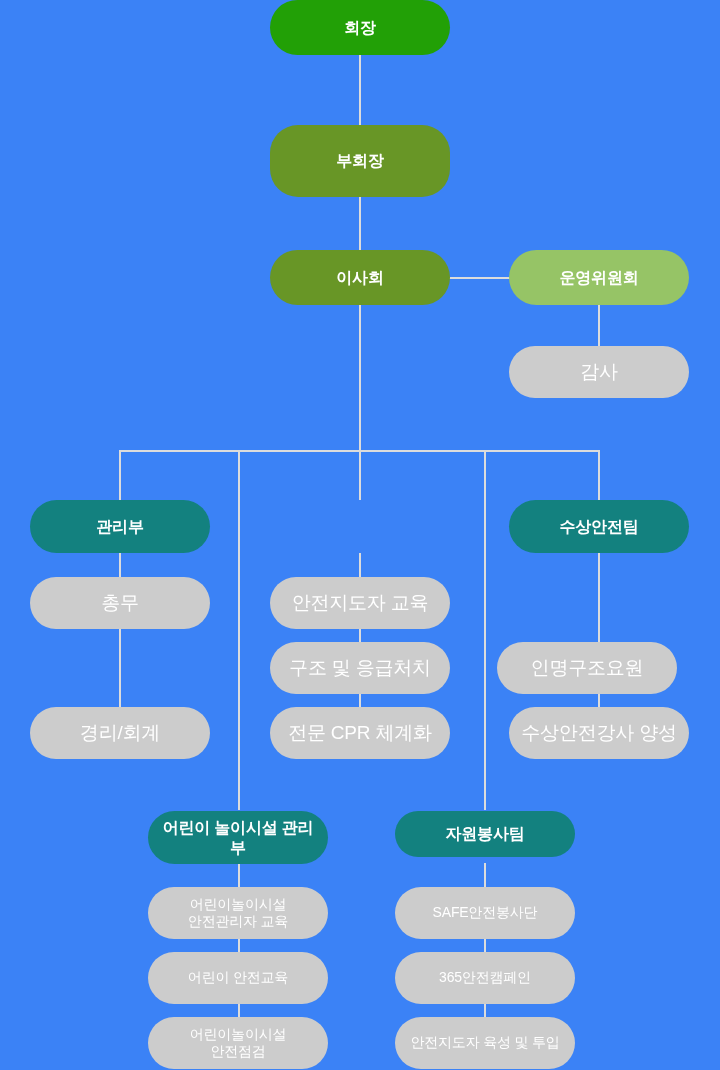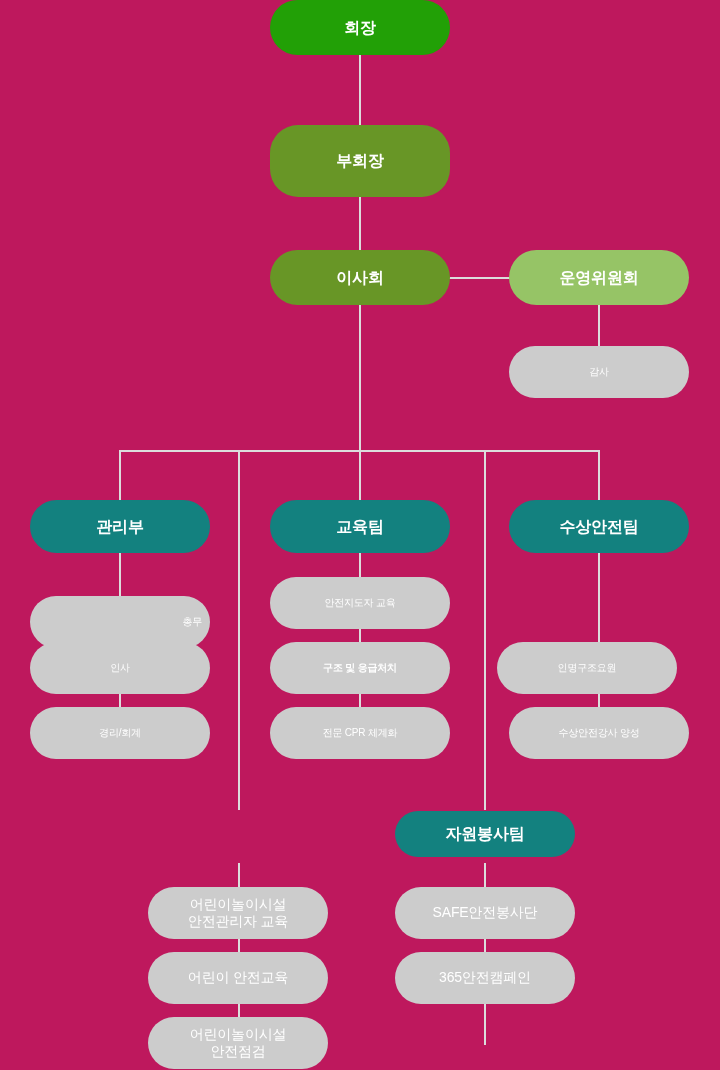--- a/index.html
+++ b/index.html
@@ -7,21 +7,21 @@
     padding: 0;
     background: #ffffff;
   }
   body {
     font-family: "Liberation Sans", "DejaVu Sans", sans-serif;
   }
   #org-chart {
     position: relative;
     width: 720px;
     height: 1070px;
-    background: #be185d;
+    background: #3b82f6;
     overflow: hidden;
   }
 
   
   .line {
     position: absolute;
     background: #dcdcdc;
   }
   .line.v { width: 2px; }
   .line.h { height: 2px; }
@@ -46,21 +46,21 @@
     width: 100%;
     white-space: pre-line;
   }
 
   .node.head {
     font-weight: bold;
     font-size: 16px;
   }
   .node.sub {
     font-weight: normal;
-    font-size: 10px;
+    font-size: 19px;
   }
   .node.sub.small {
     font-size: 14px;
   }
 
   
   .c-green  { background: #22a006; }
   .c-olive  { background: #689626; }
   .c-ltgreen{ background: #96c466; }
   .c-teal   { background: #13817f; }
@@ -107,53 +107,50 @@
     <span class="label">이사회</span>
   </div>
 
   <div class="node sub c-gray" style="left:509px; top:346px; width:180px; height:52px;">
     <span class="label">감사</span>
   </div>
 
   <div class="node head c-teal" style="left:30px; top:500px; width:180px; height:53px;">
     <span class="label">관리부</span>
   </div>
-  <div class="node sub c-gray" style="left:30px; top:596px; width:180px; height:52px;text-align:right;">
+  <div class="node sub c-gray" style="left:30px; top:577px; width:180px; height:52px;">
     <span class="label">총무</span>
-  </div>
-  <div class="node sub c-gray" style="left:30px; top:642px; width:180px; height:52px;">
-    <span class="label">인사</span>
   </div>
   <div class="node sub c-gray" style="left:30px; top:707px; width:180px; height:52px;">
     <span class="label">경리/회계</span>
   </div>
 
-  <div class="node head c-teal" style="left:270px; top:500px; width:180px; height:53px;">
-    <span class="label">교육팀</span>
-  </div>
   <div class="node sub c-gray" style="left:270px; top:577px; width:180px; height:52px;">
     <span class="label">안전지도자 교육</span>
   </div>
-  <div class="node sub c-gray" style="left:270px; top:642px; width:180px; height:52px;font-weight:bold;">
+  <div class="node sub c-gray" style="left:270px; top:642px; width:180px; height:52px;">
     <span class="label">구조 및 응급처치</span>
   </div>
   <div class="node sub c-gray" style="left:270px; top:707px; width:180px; height:52px;">
     <span class="label">전문 CPR 체계화</span>
   </div>
 
   <div class="node head c-teal" style="left:509px; top:500px; width:180px; height:53px;">
     <span class="label">수상안전팀</span>
   </div>
   <div class="node sub c-gray" style="left:497px; top:642px; width:180px; height:52px;">
     <span class="label">인명구조요원</span>
   </div>
   <div class="node sub c-gray" style="left:509px; top:707px; width:180px; height:52px;">
     <span class="label">수상안전강사 양성</span>
   </div>
 
+  <div class="node head c-teal" style="left:148px; top:811px; width:180px; height:53px;">
+    <span class="label">어린이 놀이시설 관리부</span>
+  </div>
   <div class="node sub c-gray small" style="left:148px; top:887px; width:180px; height:52px;">
     <span class="label">어린이놀이시설
 안전관리자 교육</span>
   </div>
   <div class="node sub c-gray small" style="left:148px; top:952px; width:180px; height:52px;">
     <span class="label">어린이 안전교육</span>
   </div>
   <div class="node sub c-gray small" style="left:148px; top:1017px; width:180px; height:52px;">
     <span class="label">어린이놀이시설
 안전점검</span>
@@ -161,14 +158,17 @@
 
   <div class="node head c-teal" style="left:395px; top:811px; width:180px; height:46px;">
     <span class="label">자원봉사팀</span>
   </div>
   <div class="node sub c-gray small" style="left:395px; top:887px; width:180px; height:52px;text-align:center;">
     <span class="label">SAFE안전봉사단</span>
   </div>
   <div class="node sub c-gray small" style="left:395px; top:952px; width:180px; height:52px;">
     <span class="label">365안전캠페인</span>
   </div>
+  <div class="node sub c-gray small" style="left:395px; top:1017px; width:180px; height:52px;">
+    <span class="label">안전지도자 육성 및 투입</span>
+  </div>
 
 </div>
 
 </body></html>

